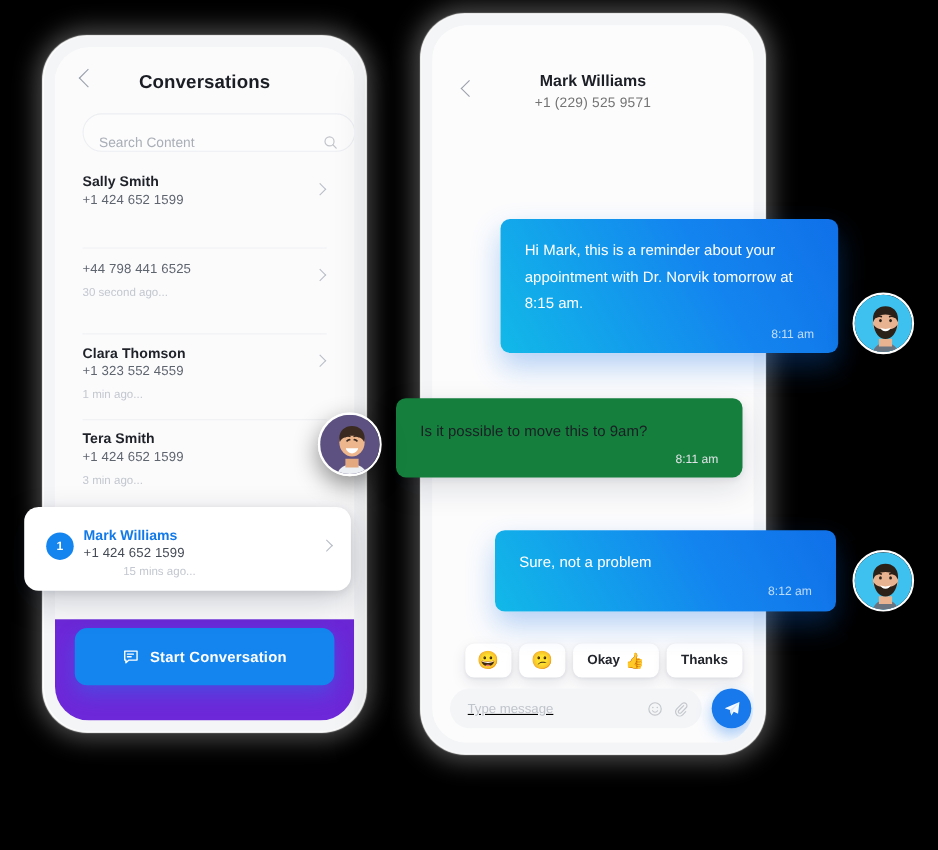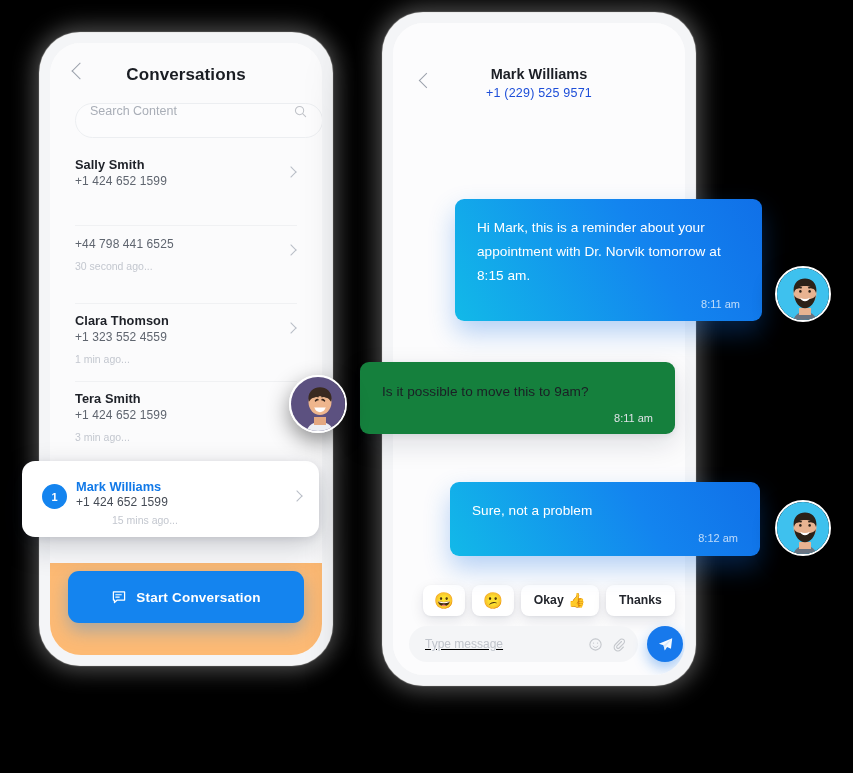--- a/index.html
+++ b/index.html
@@ -74,21 +74,21 @@
     position: absolute;
     left: 25px; top: 60px;
     width: 248px; height: 35px;
   }
   .search-box {
     width: 100%; height: 100%;
     border: 1px solid #eceef1;
     border-radius: 18px;
     background: #fcfcfd;
     display: flex;
-    align-items: flex-start;
+    align-items: flex-end;
     padding: 0 14px;
   }
   .search-box input {
     flex: 1;
     border: none;
     outline: none;
     background: transparent;
     font-family: "Liberation Sans", sans-serif;
     font-size: 12.5px;
     color: #7b818c;
@@ -176,21 +176,21 @@
     width: 8px; height: 8px;
     border-right: 1.5px solid #b8bdc6;
     border-top: 1.5px solid #b8bdc6;
     transform: rotate(45deg);
   }
 
   .lp-footer {
     position: absolute;
     left: 0; right: 0; bottom: 0;
     height: 92px;
-    background: #fdba74;
+    background: #6d28d9;
   }
   #start-btn {
     position: absolute;
     left: 18px; right: 18px; top: 8px;
     height: 52px;
     border: none;
     border-radius: 11px;
     background: #1484ef;
     color: #ffffff;
     font-family: "Liberation Sans", sans-serif;
@@ -217,21 +217,21 @@
     cursor: pointer;
   }
   .rp-name {
     position: absolute; left: 0; right: 0; top: 43px;
     text-align: center;
     font-size: 14.5px; font-weight: 600; color: #1c1f26;
   }
   .rp-phone {
     position: absolute; left: 0; right: 0; top: 63px;
     text-align: center;
-    font-size: 12.5px; color: #1d4ed8; letter-spacing: .2px;
+    font-size: 12.5px; color: #737373; letter-spacing: .2px;
   }
 
   .thread {
     position: absolute;
     left: 0; right: 0; top: 90px; bottom: 110px;
   }
 
   .bubble { position: absolute; border-radius: 9px; }
 
   .bubble.out {

